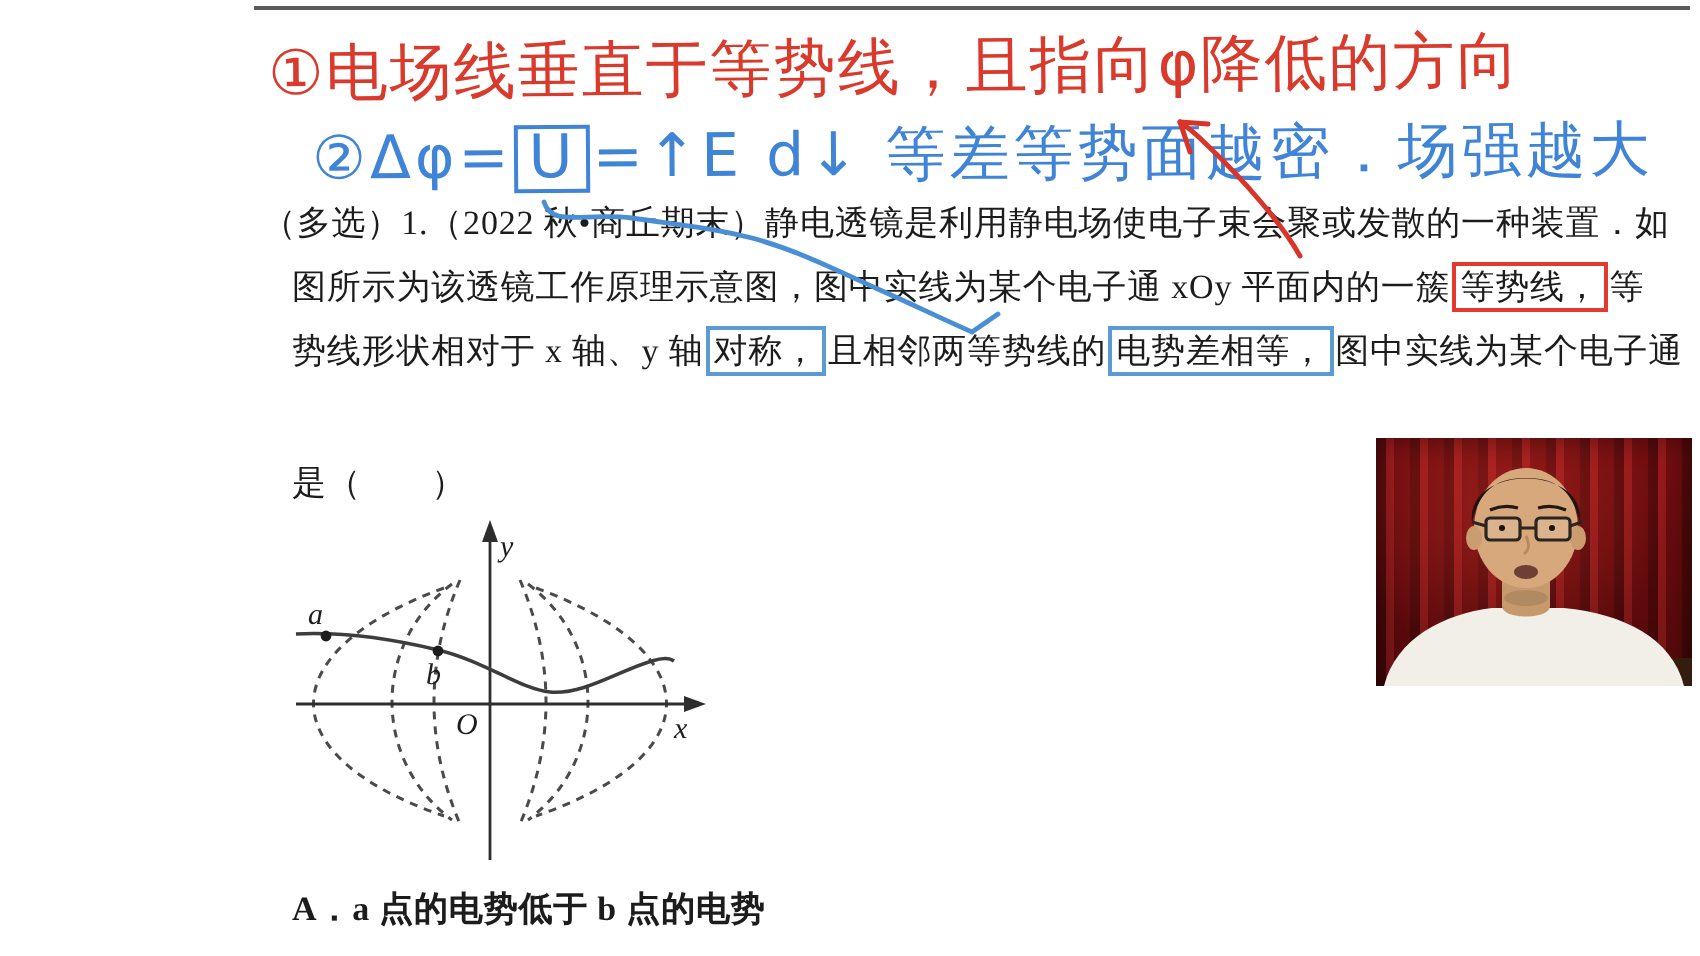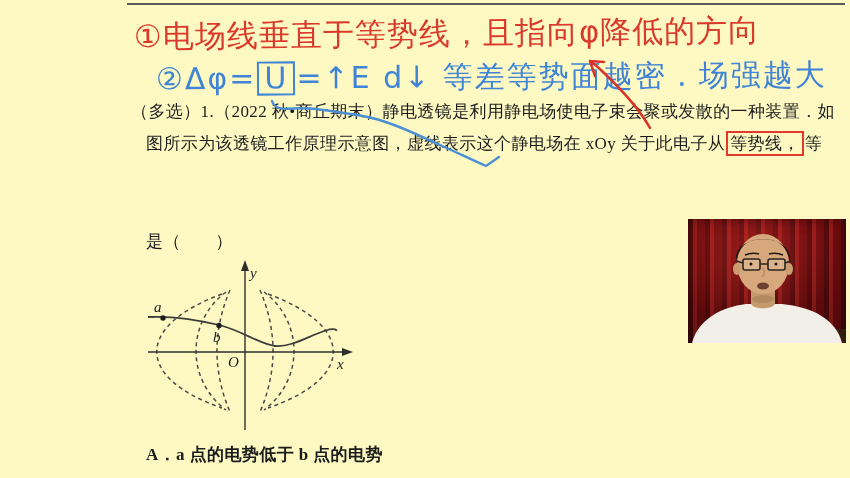--- a/index.html
+++ b/index.html
@@ -1,18 +1,18 @@
 <!DOCTYPE html>
 <html><head>
 <meta charset="utf-8">
 <style>
   html,body{margin:0;padding:0;background:#e9e9e9;}
   .stage{
     position:relative;width:850px;height:478px;margin:0 auto;
-    background:#fef9c3;overflow:hidden;
+    background:#ffffff;overflow:hidden;
     font-family:"Liberation Serif","DejaVu Serif",serif;
   }
   .top-rule{position:absolute;left:127px;top:3px;width:718px;height:2px;background:#5a5a5a;}
 
   
   .hw{position:absolute;white-space:nowrap;font-family:"DejaVu Sans",sans-serif;font-weight:500;}
   .hw1{left:134px;top:13px;font-size:31px;color:#d93a2c;letter-spacing:1px;transform:rotate(-0.6deg);}
   .hw2{left:156px;top:57px;font-size:30px;color:#3f84d6;letter-spacing:2px;transform:rotate(-0.4deg);}
   .hw-ubox{display:inline-block;border:2.5px solid #3f84d6;padding:0 5px;margin:0 1px;line-height:1.0;}
 
@@ -46,23 +46,26 @@
     <span>①电场线垂直于等势线，且指向φ降低的方向</span>
   </div>
 
   <div class="hw hw2">
     <span>②Δφ=</span><span class="hw-ubox">U</span><span>=↑E d↓</span><span> 等差等势面越密．场强越大</span>
   </div>
 
   <div class="pline" style="left:131px;top:100px;">（多选）1.（2022 秋•商丘期末）静电透镜是利用静电场使电子束会聚或发散的一种装置．如</div>
 
   <div class="pline" style="left:146px;top:132px;">
-    <span>图所示为该透镜工作原理示意图，虚线表示这个静电场在 xOy 关于此电子从</span><span class="box-red">等势线，</span><span>等</span>
+    <span>图所示为该透镜工作原理示意图，图中实线为某个电子通 xOy 平面内的一簇</span><span class="box-red">等势线，</span><span>等</span>
   </div>
 
+  <div class="pline" style="left:146px;top:164px;">
+    <span>势线形状相对于 x 轴、y 轴</span><span class="box-blue">对称，</span><span>且相邻两等势线的</span><span class="box-blue">电势差相等，</span><span>图中实线为某个电子通</span>
+  </div>
 
   <div class="pline" style="left:146px;top:230px;">是（　　）</div>
 
   <svg class="diagram" width="220" height="180" viewBox="0 0 220 180">
 
     <g stroke="#4a4a4a" stroke-width="1.5" fill="none" stroke-dasharray="4 3.5">
       <path d="M90,34 Q64,95 90,156"></path>
       <path d="M86,36 C46,66 46,124 86,154"></path>
       <path d="M82,38 C-5,70 -5,122 82,152"></path>
       <path d="M120,34 Q146,95 120,156"></path>

